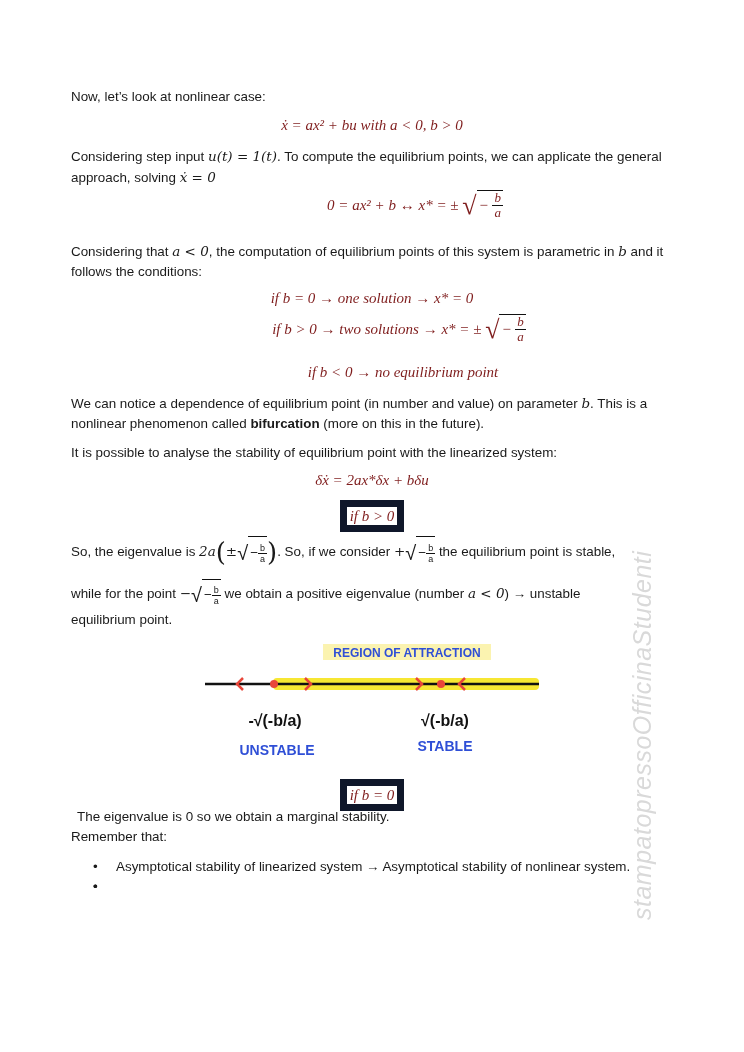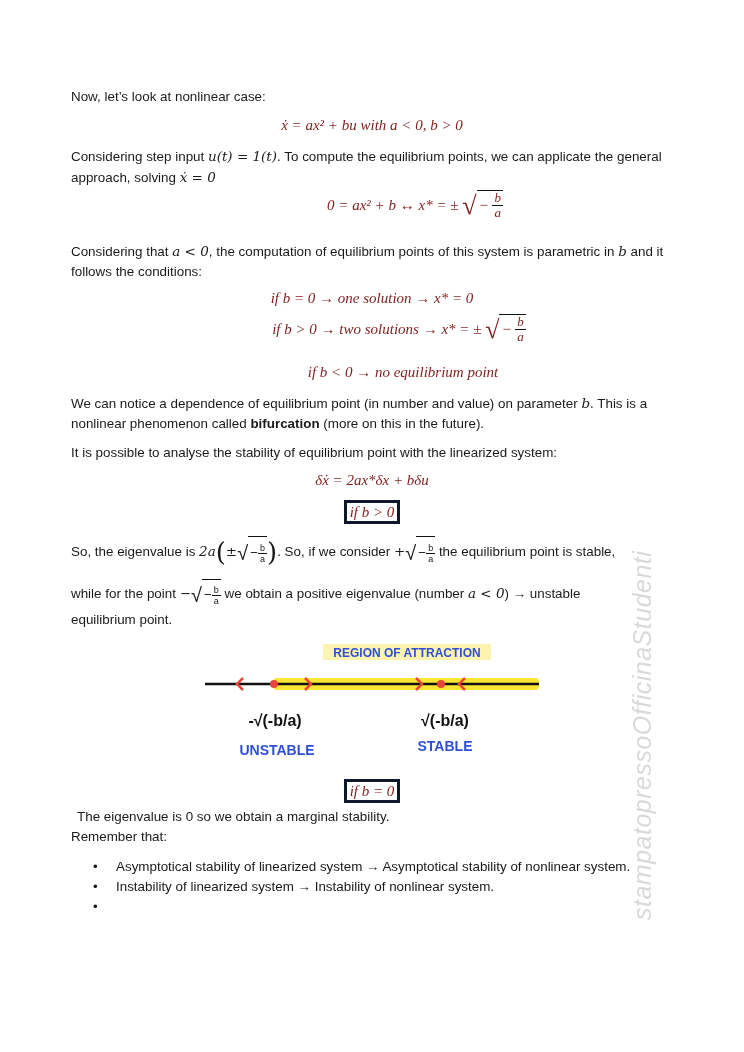--- a/index.html
+++ b/index.html
@@ -2,21 +2,21 @@
 <html><head>
 <meta charset="utf-8">
 <style>
   html, body { margin: 0; padding: 0; background: #ffffff; }
   body { width: 744px; height: 1052px; position: relative; overflow: hidden;
          font-family: "Liberation Sans", sans-serif; color: #1a1a1a; font-size: 13.4px; }
   .p { position: absolute; left: 71px; width: 600px; line-height: 20px; margin: 0; }
   .math { font-family: "DejaVu Serif", serif; font-style: italic; font-size: 13.5px; }
   .eq { position: absolute; left: 0; width: 744px; text-align: center;
         font-family: "Liberation Serif", serif; font-style: italic; font-size: 15px; color: #7f1d1d; }
-  .boxed { display: inline-block; border: 3px solid #0f172a; padding: 0 3px; line-height: 18px; }
+  .boxed { display: inline-block; border: 7px solid #0f172a; padding: 0 3px; line-height: 18px; }
   .frac { display: inline-block; vertical-align: middle; text-align: center; font-size: 13px; line-height: 14px; }
   .frac .num { display: block; border-bottom: 1px solid #111; padding: 0 2px; }
   .frac .den { display: block; padding: 0 2px; }
   .sqrt { display: inline-block; vertical-align: middle; }
   .sqrt .rad { display: inline-block; border-top: 1px solid #111; padding-left: 2px; }
   .sqrt .sym { font-style: normal; font-size: 26px; vertical-align: middle; line-height: 20px; }
   .small-frac { font-size: 9px; line-height: 10px; }
   b { font-weight: bold; }
   ul.bullets { position: absolute; left: 71px; top: 857px; width: 600px; margin: 0; padding: 0; list-style: none; }
   ul.bullets li { position: relative; padding-left: 45px; line-height: 20px; margin-bottom: 0px; }
@@ -111,17 +111,17 @@
 
 <div class="eq" style="top:779px;">
   <span class="boxed">if b = 0</span>
 </div>
 
 <p class="p" style="top:807px;margin-left:6px;">The eigenvalue is 0 so we obtain a marginal stability.</p>
 <p class="p" style="top:827px;">Remember that:</p>
 
 <ul class="bullets">
   <li><span class="dot">•</span><span>Asymptotical stability of linearized system → Asymptotical stability of nonlinear system.</span></li>
-  <li><span class="dot">•</span><span>Instability of linearized system → Instability of nonlinear system.</span></li>
+  <li><span class="dot">•</span></li>
   <li><span class="dot">•</span></li>
 </ul>
 
 <div class="watermark">stampatopressoOfficinaStudenti</div>
 
 </body></html>

